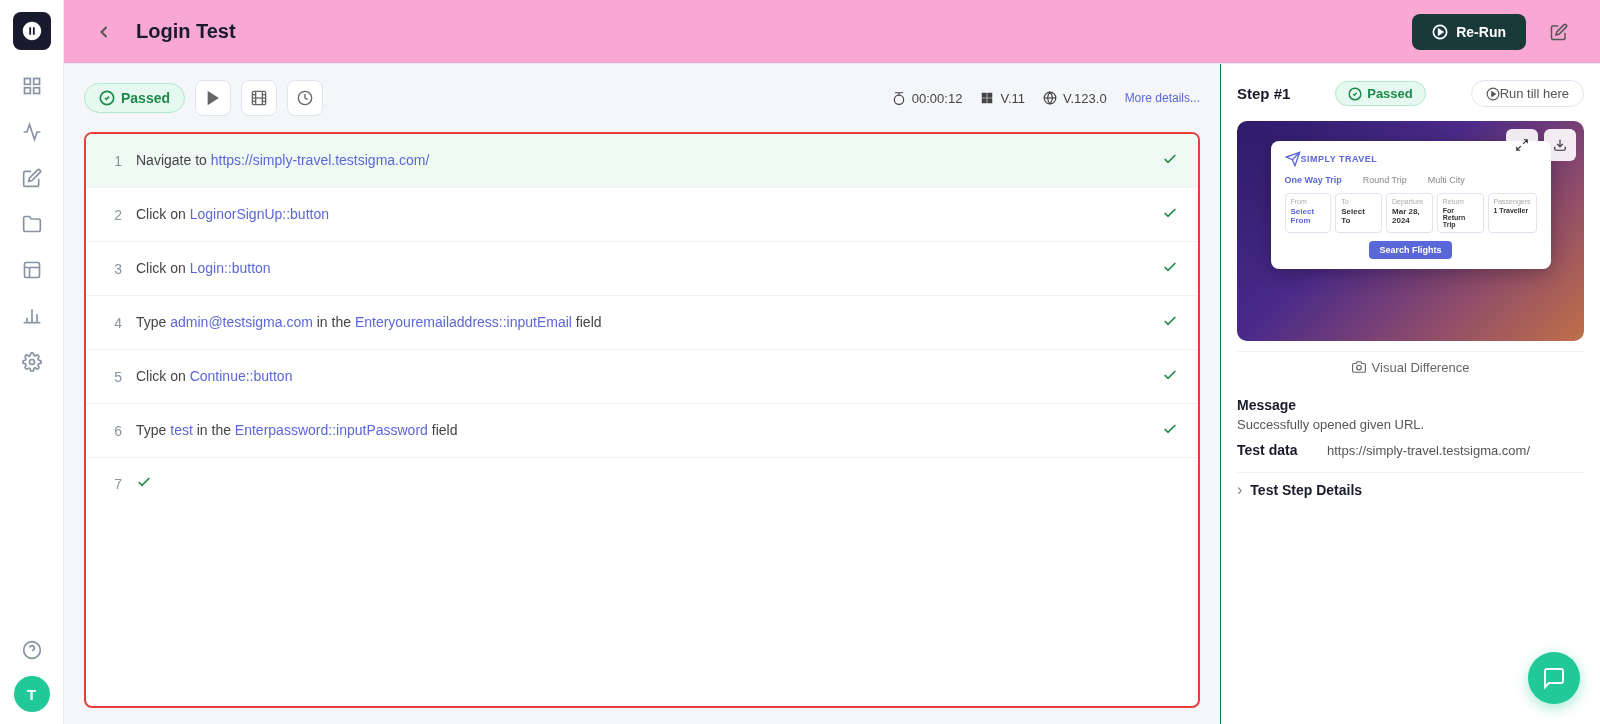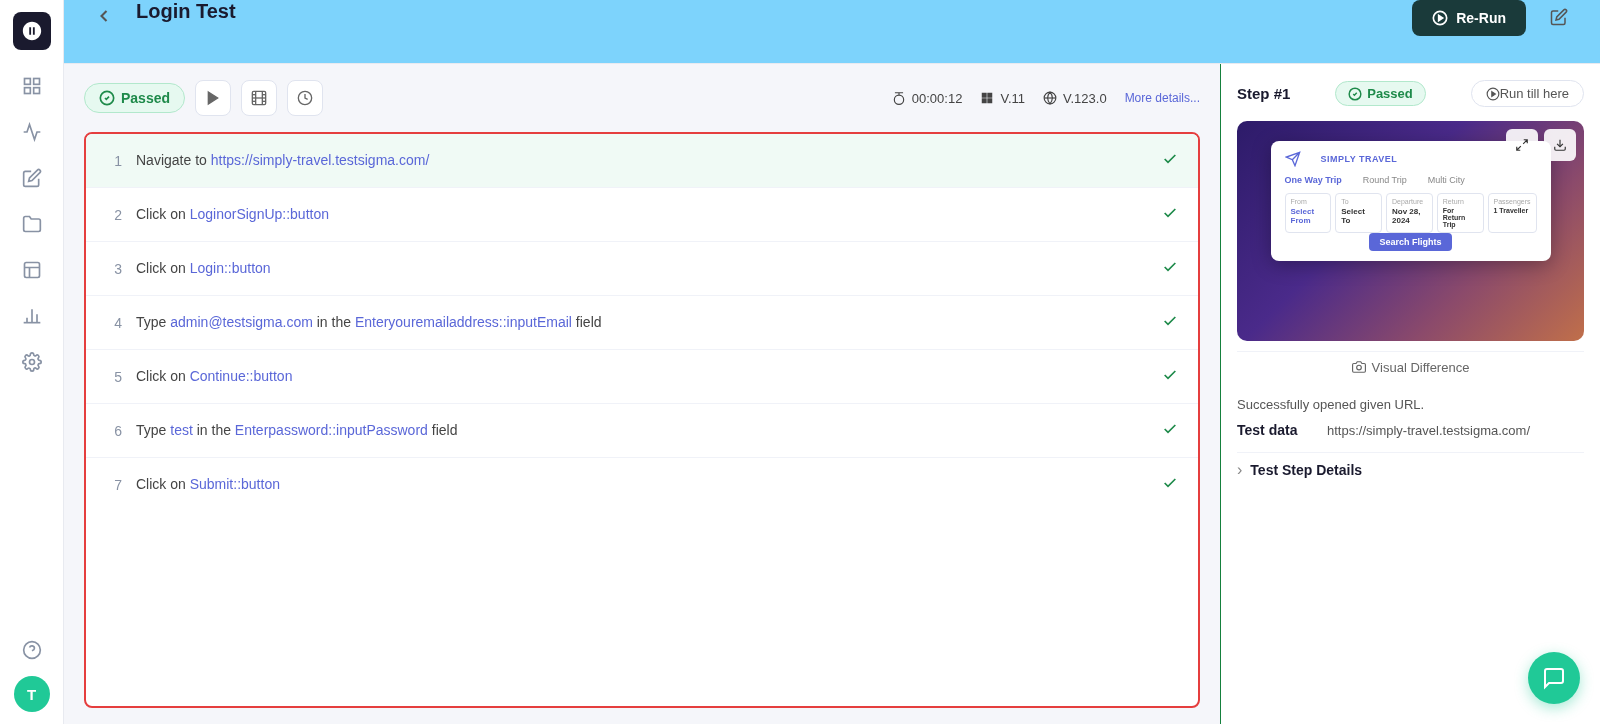--- a/index.html
+++ b/index.html
@@ -46,26 +46,26 @@
     
     .main-content {
       flex: 1;
       display: flex;
       flex-direction: column;
       overflow: hidden;
     }
 
     
     .header {
-      background: #7dd3fc;
+      background: #f9a8d4;
       border-bottom: 1px solid #e8eaf0;
       padding: 0 24px;
       height: 64px;
       display: flex;
-      align-items: flex-start;
+      align-items: center;
       gap: 16px;
       flex-shrink: 0;
     }
     .back-btn {
       width: 32px; height: 32px;
       display: flex; align-items: center; justify-content: center;
       cursor: pointer;
       border-radius: 6px;
       color: #555;
     }
@@ -249,34 +249,35 @@
     }
     .flight-widget {
       background: #fff;
       border-radius: 8px;
       padding: 10px 14px;
       width: 280px;
       font-size: 10px;
       box-shadow: 0 4px 20px rgba(0,0,0,0.3);
     }
     .flight-widget-header {
-      display: flex; align-items: center; gap: 20px;
+      display: flex; align-items: center; gap: 0;
       margin-bottom: 8px;
     }
     .simply-travel-logo {
       font-size: 9px; font-weight: 700; color: #5a67d8;
       letter-spacing: 0.5px;
     }
     .flight-tabs {
       display: flex; gap: 21px; margin-bottom: 8px;
       font-size: 9px; color: #888;
     }
     .flight-tabs .active-tab { color: #5a67d8; font-weight: 600; }
     .flight-fields {
       display: grid; grid-template-columns: 1fr 1fr 1fr 1fr 1fr; gap: 4px;
+      margin-bottom: 8px;
     }
     .field-box {
       border: 1px solid #e0e4ef; border-radius: 4px; padding: 4px 5px;
     }
     .field-label { font-size: 7px; color: #aaa; margin-bottom: 2px; }
     .field-val { font-size: 8px; color: #333; font-weight: 600; }
     .field-val.highlight { color: #5a67d8; }
     .search-btn-mock {
       background: #5a67d8; color: #fff; border-radius: 4px;
       text-align: right; padding: 4px 10px; font-size: 9px; font-weight: 600;
@@ -523,21 +524,20 @@
           </div>
           <div class="step-row">
             <span class="step-num">6</span>
             <span class="step-text"><span class="keyword">Type </span><span class="highlight">test</span><span class="keyword"> in the </span><span class="highlight">Enterpassword::inputPassword</span><span class="keyword"> field</span></span>
             <span class="step-check"><svg width="16" height="16" viewBox="0 0 24 24" fill="none" stroke="#1e8a4a" stroke-width="2.5">
                 <polyline points="20 6 9 17 4 12"></polyline>
               </svg></span>
           </div>
           <div class="step-row">
             <span class="step-num">7</span>
-            <span class="step-text"><span class="keyword">Click on </span><span class="highlight">Submit::button</span></span>
             <span class="step-check"><svg width="16" height="16" viewBox="0 0 24 24" fill="none" stroke="#1e8a4a" stroke-width="2.5">
                 <polyline points="20 6 9 17 4 12"></polyline>
               </svg></span>
           </div>
         </div>
     </div>
 
     <div class="right-panel">
       <div class="right-panel-header">
         <span class="step-label">Step #1</span>
@@ -575,21 +575,21 @@
               <div class="field-box">
                 <div class="field-label">From</div>
                 <div class="field-val highlight">Select From</div>
               </div>
               <div class="field-box">
                 <div class="field-label">To</div>
                 <div class="field-val">Select To</div>
               </div>
               <div class="field-box">
                 <div class="field-label">Departure</div>
-                <div class="field-val">Nov 28, 2024</div>
+                <div class="field-val">Mar 28, 2024</div>
               </div>
               <div class="field-box">
                 <div class="field-label">Return</div>
                 <div class="field-val" style="font-size:7px">For Return Trip</div>
               </div>
               <div class="field-box">
                 <div class="field-label">Passengers</div>
                 <div class="field-val" style="font-size:7px">1 Traveller</div>
               </div>
             </div>
@@ -613,20 +613,21 @@
       </div>
       <div class="visual-diff-btn">
         <svg width="14" height="14" viewBox="0 0 24 24" fill="none" stroke="currentColor" stroke-width="2">
           <path d="M23 19a2 2 0 0 1-2 2H3a2 2 0 0 1-2-2V8a2 2 0 0 1 2-2h4l2-3h6l2 3h4a2 2 0 0 1 2 2z"></path>
             <circle cx="12" cy="13" r="4"></circle>
         </svg>
         <span>Visual Difference</span>
       </div>
 
       <div class="info-section">
+        <div class="info-label">Message</div>
         <div class="info-value">Successfully opened given URL.</div>
 
         <div class="test-data-row">
           <div class="test-data-label">Test data</div>
           <div class="test-data-value">https://simply-travel.testsigma.com/</div>
         </div>
 
         <div class="step-details-row">
           <span class="chevron-icon">›</span>
           <span class="step-details-label">Test Step Details</span>

